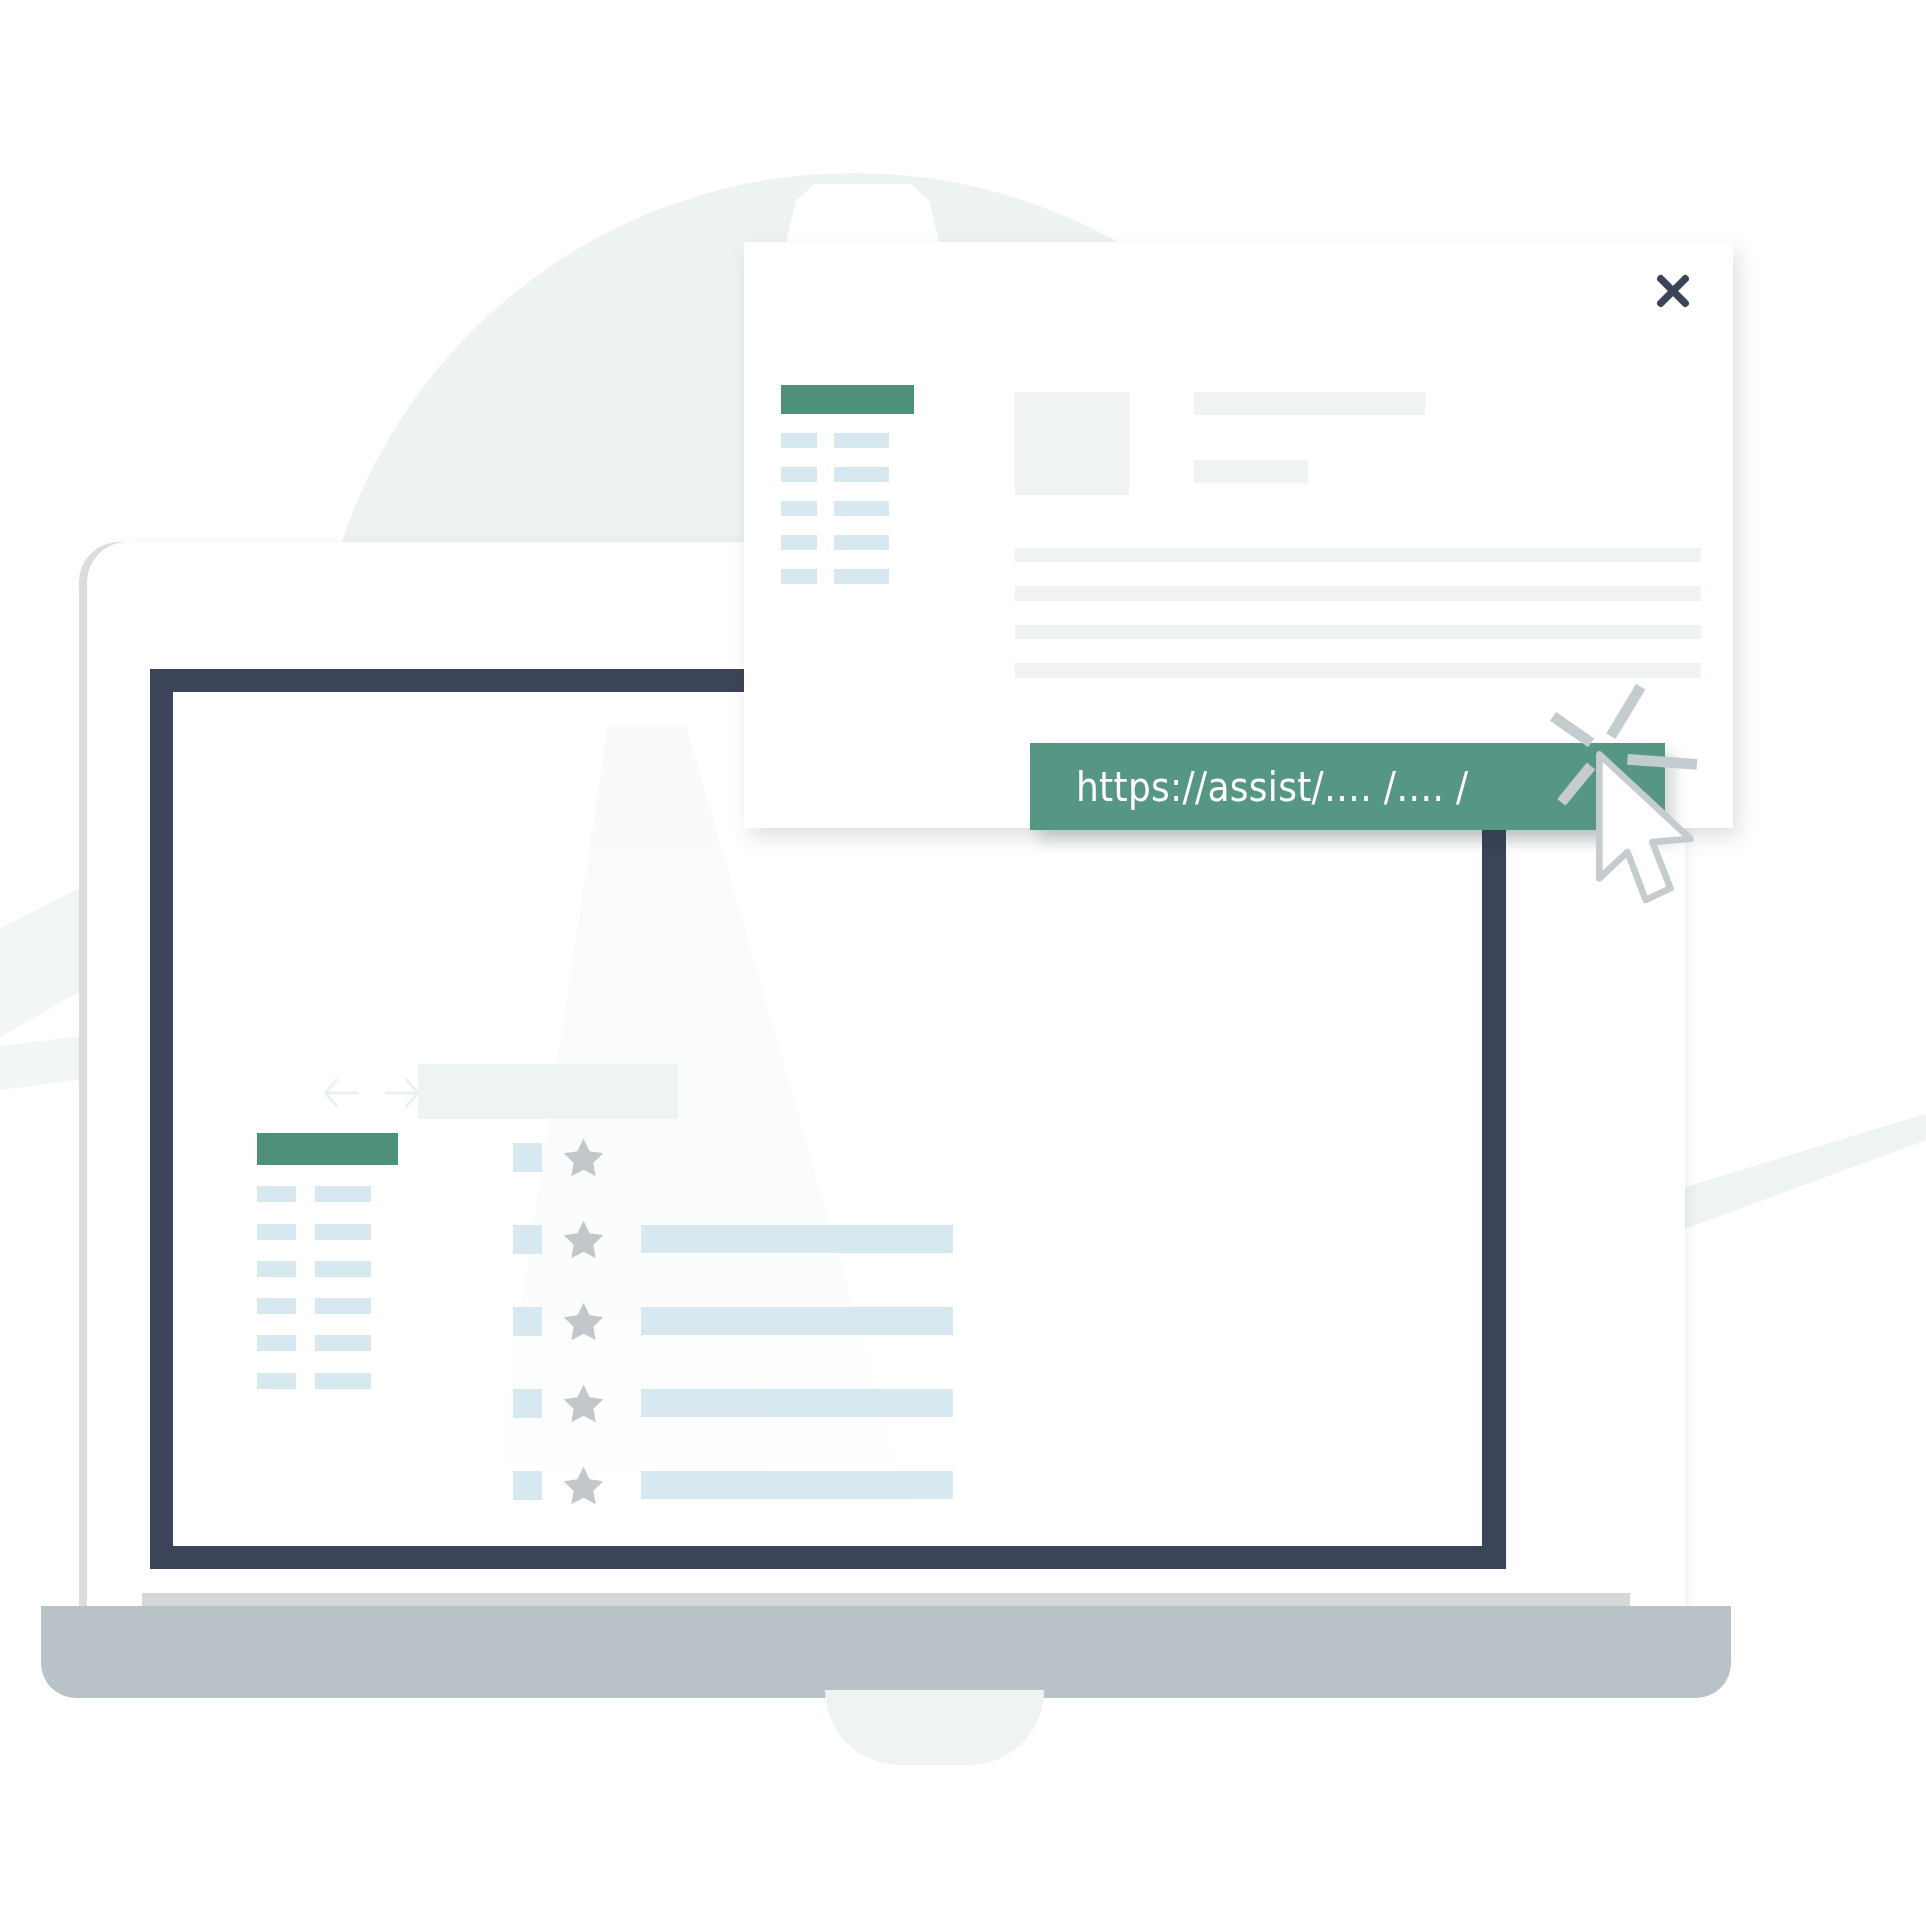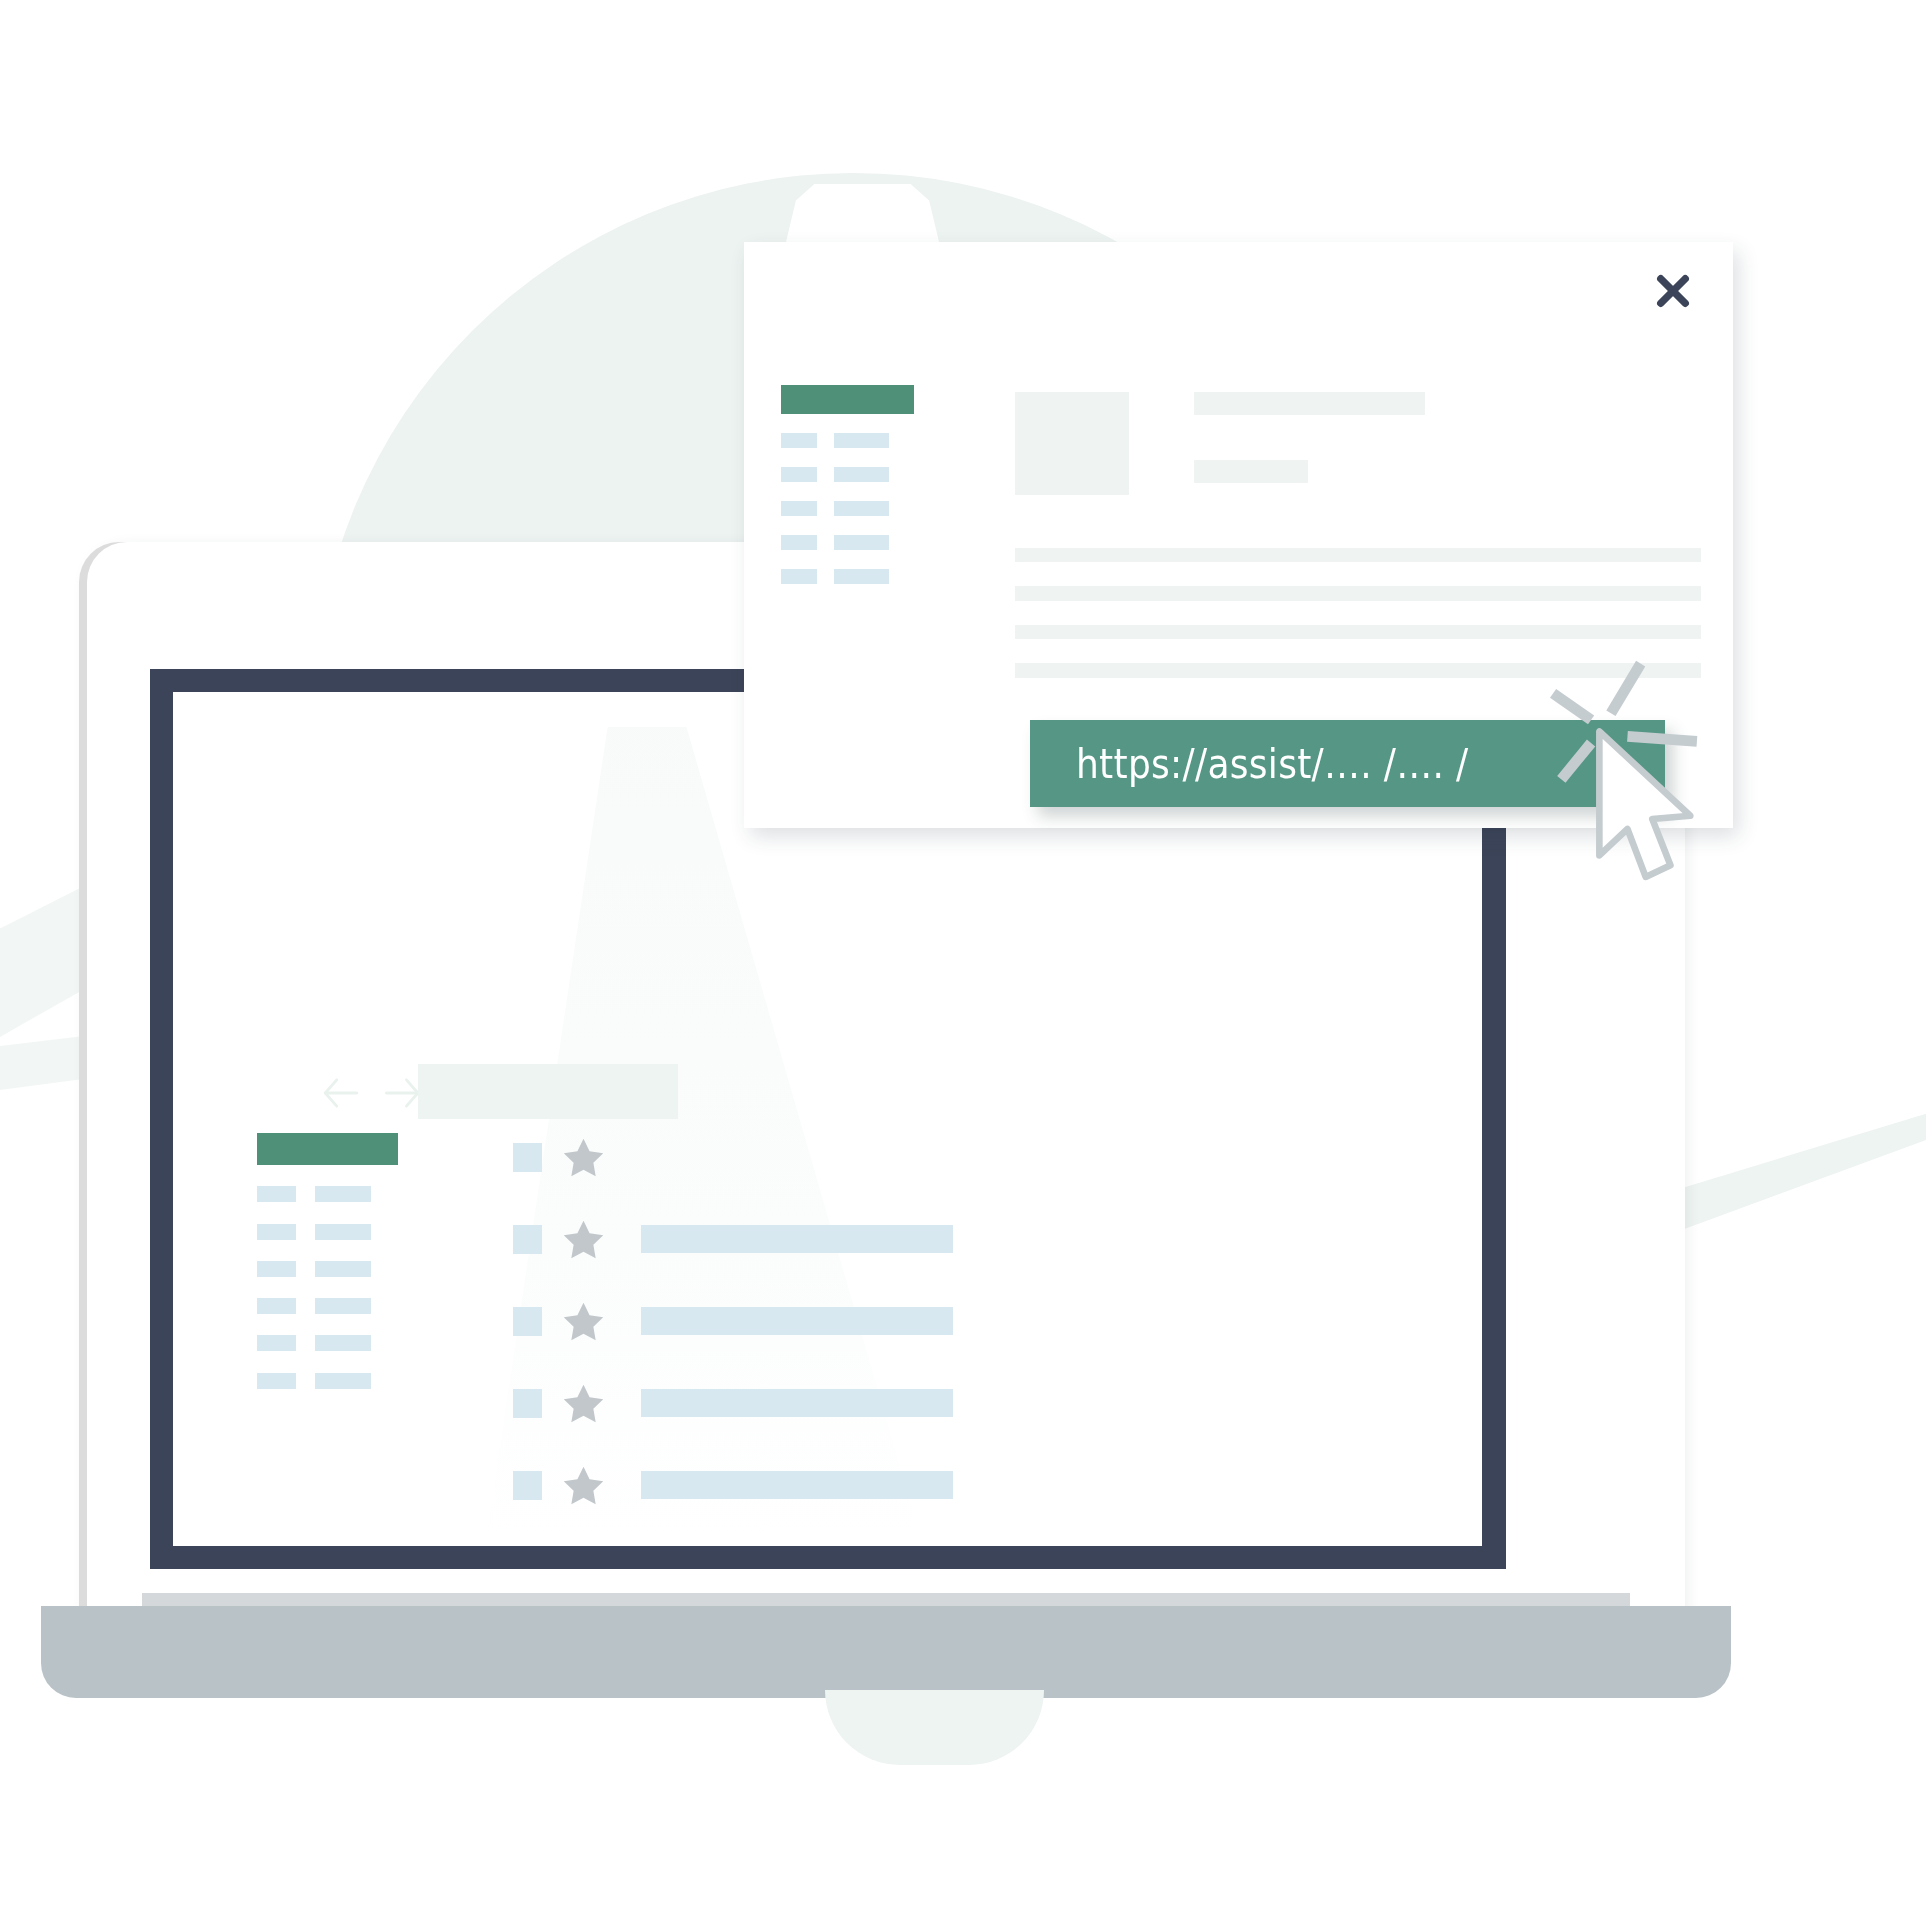--- a/index.html
+++ b/index.html
@@ -113,21 +113,21 @@
   .pop-sb-row .c1{width:36px;height:15px;}
   .pop-sb-row .c2{width:55px;height:15px;margin-left:17.3px;}
 
   .pop-thumb{position:absolute;left:271px;top:150px;width:114px;height:103px;}
   .pop-title-a{position:absolute;left:450px;top:150px;width:231px;height:23px;}
   .pop-title-b{position:absolute;left:450px;top:218px;width:114px;height:23px;}
   .pop-lines{position:absolute;left:271px;top:306px;width:686px;}
   .pop-line{height:14.4px;margin-bottom:24px;}
 
   
-  .url-wrap{position:absolute;left:1030px;top:720px;width:675px;height:127px;}
+  .url-wrap{position:absolute;left:1030px;top:743px;width:675px;height:127px;}
   .url-btn{
     position:absolute;left:0;top:0;width:635px;height:87px;background:#559685;
     box-shadow:8px 10.4px 15px rgba(40,60,60,.22);
     display:flex;align-items:center;
   }
   .url-text{
     color:#ffffff;font-size:40px;letter-spacing:0.3px;
     padding-left:46px;white-space:nowrap;
     font-family:"DejaVu Sans Condensed","Liberation Sans", sans-serif;
   }

